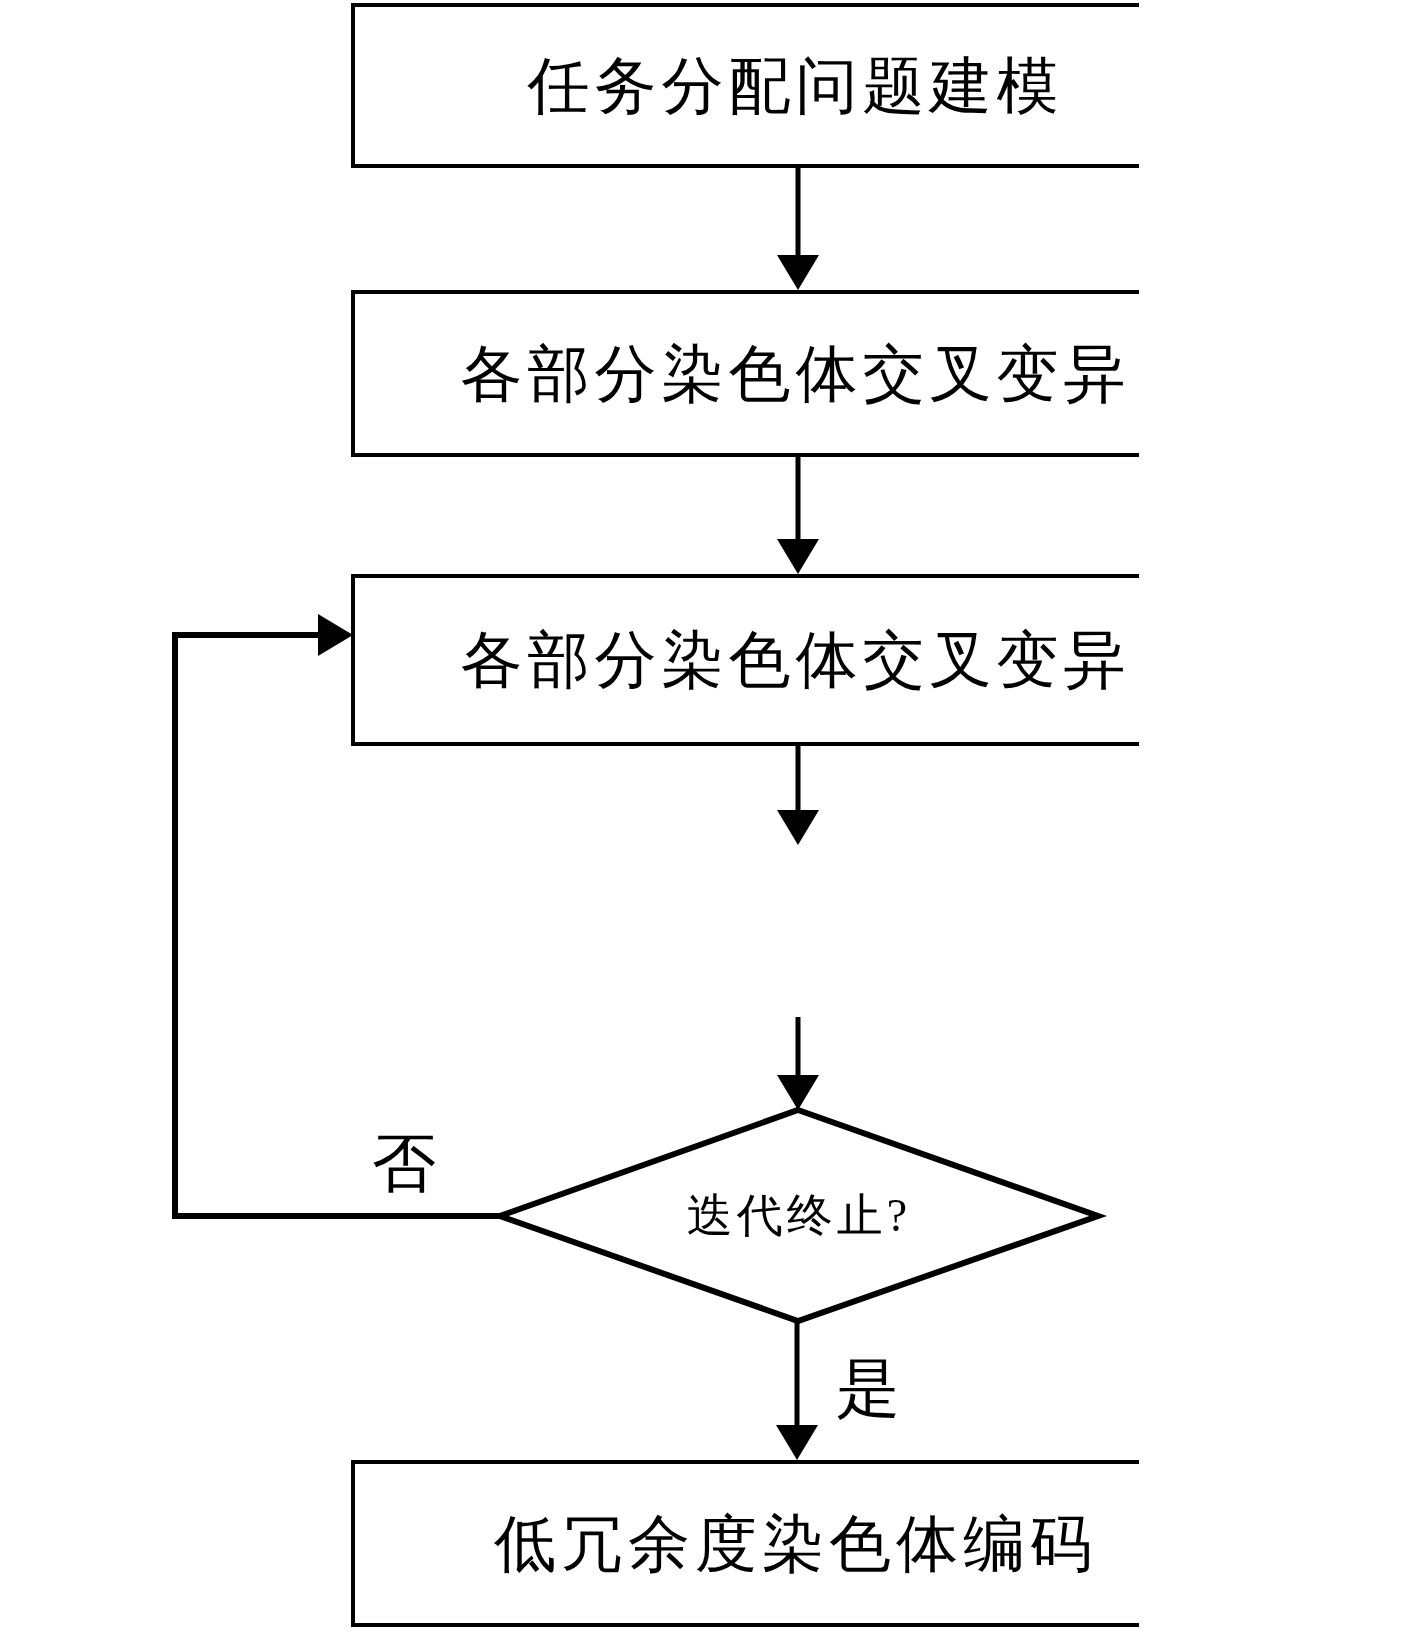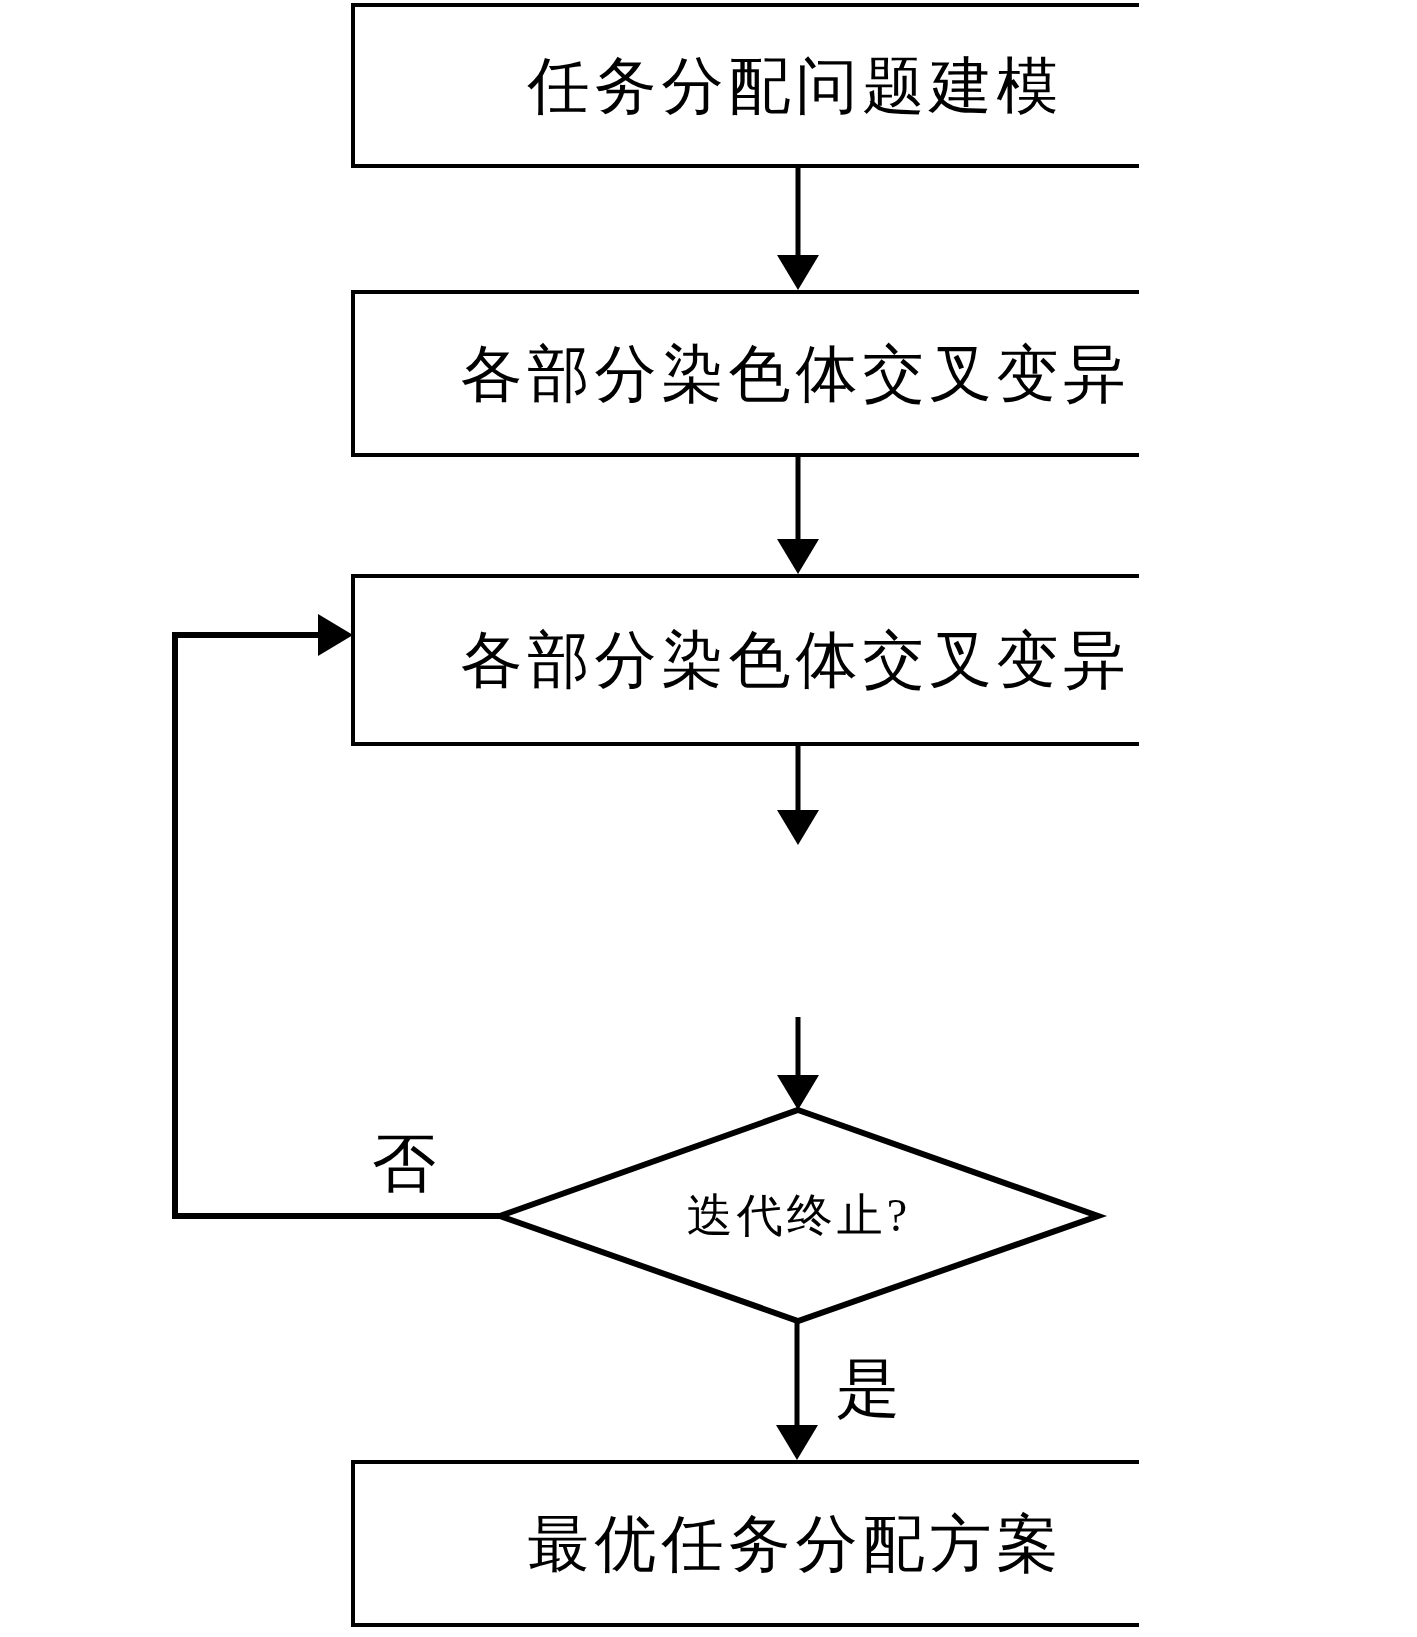--- a/index.html
+++ b/index.html
@@ -88,19 +88,19 @@
 
   <div class="node-box" id="box-modeling">任务分配问题建模</div>
 
   <div class="node-box" id="box-encoding">各部分染色体交叉变异</div>
 
   <div class="node-box" id="box-crossover">各部分染色体交叉变异</div>
 
 
   <div id="diamond-text">迭代终止?</div>
 
-  <div class="node-box" id="box-optimal">最优任务分配方案</div>
+  <div class="node-box" id="box-optimal">低冗余度染色体编码</div>
 
   <div class="edge-label" id="label-no">否</div>
 
   <div class="edge-label" id="label-yes">是</div>
 
 </div>
 
 </body></html>

